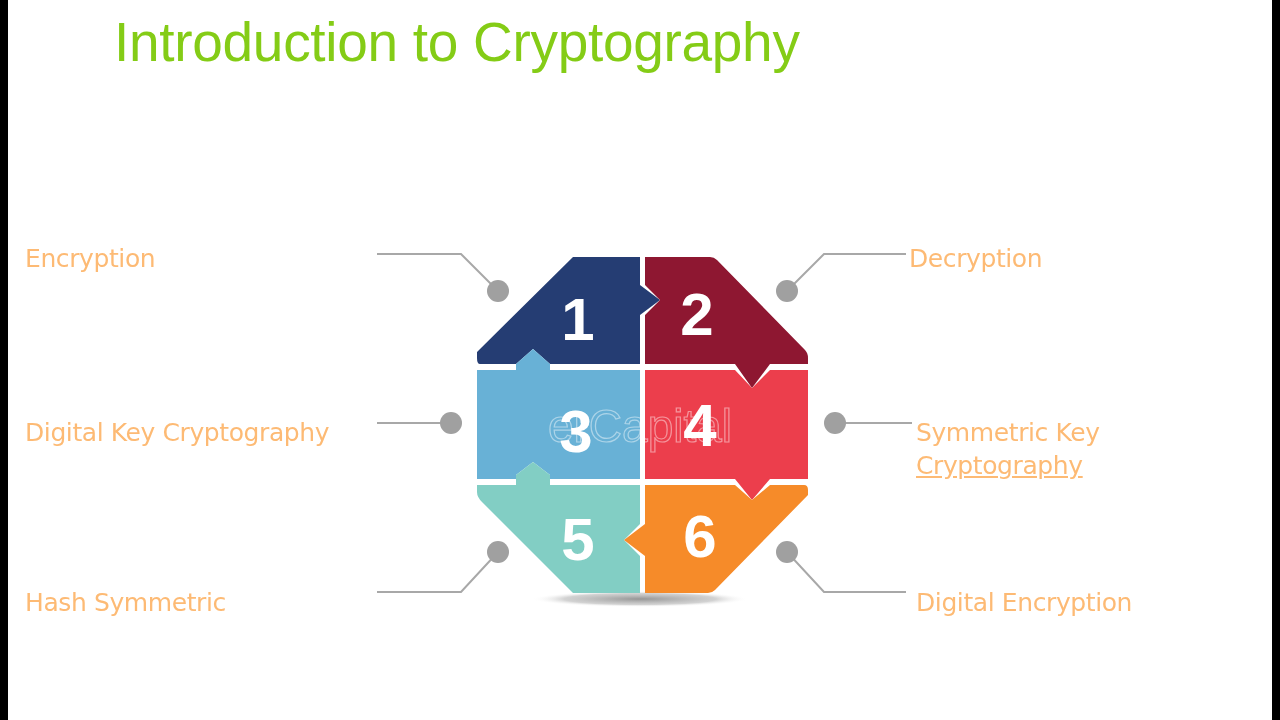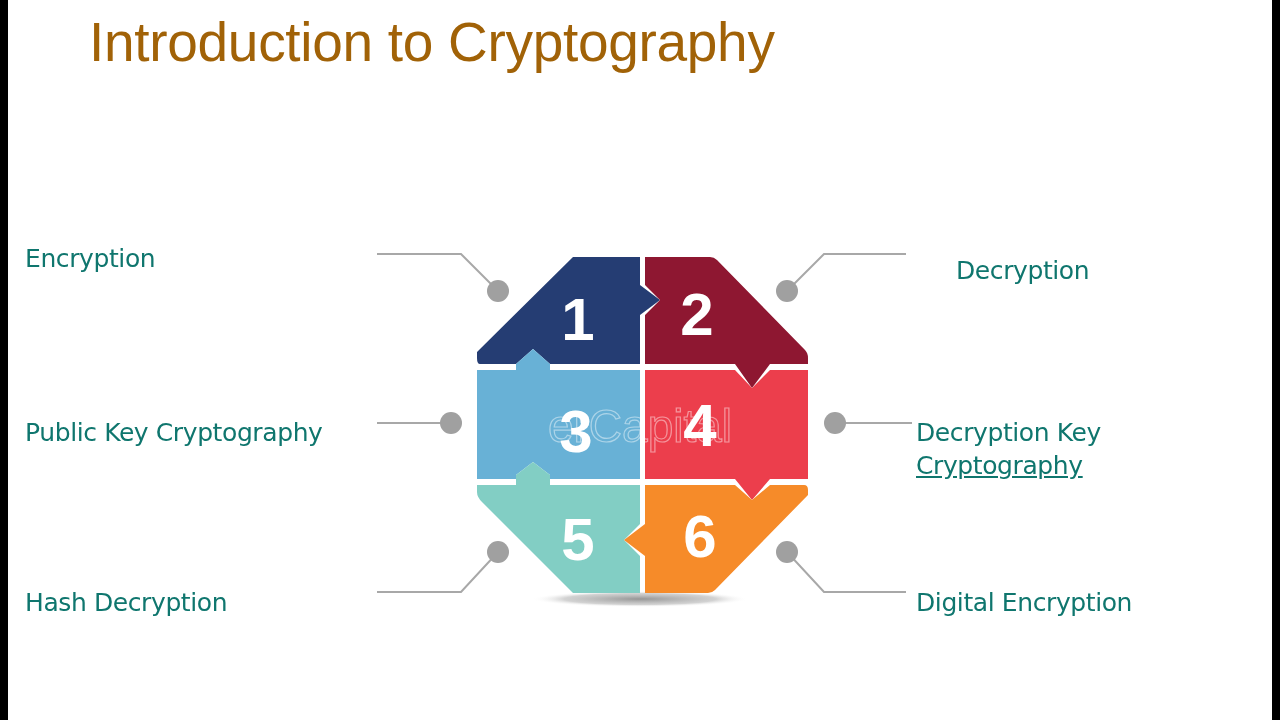--- a/index.html
+++ b/index.html
@@ -6,29 +6,29 @@
     body {
       width: 1280px; height: 720px; position: relative; overflow: hidden;
       background: #000;
       font-family: "Liberation Sans", sans-serif;
     }
     .slide {
       position: absolute; left: 8px; top: 0; width: 1264px; height: 720px;
       background: #ffffff;
     }
     .title {
-      position: absolute; left: 89px; top: 10px;
+      position: absolute; left: 114px; top: 10px;
       font-family: "Liberation Sans", sans-serif;
-      font-size: 55px; color: #a16207; letter-spacing: -0.3px;
+      font-size: 55px; color: #84cc16; letter-spacing: -0.3px;
       white-space: nowrap;
     }
     .label {
       position: absolute;
       font-family: "DejaVu Sans", sans-serif;
-      font-size: 25px; line-height: 33px; color: #0f766e;
+      font-size: 25px; line-height: 33px; color: #fdba74;
       white-space: nowrap; letter-spacing: -0.4px;
     }
     svg.diagram { position: absolute; left: 0; top: 0; }
     .num {
       font-family: "Liberation Sans", sans-serif;
       font-weight: bold; font-size: 60px; fill: #ffffff;
     }
     .watermark {
       font-family: "Liberation Sans", sans-serif;
       font-size: 46px; fill: none; stroke: rgba(255,255,255,0.45); stroke-width: 1.2;
@@ -96,18 +96,18 @@
     <circle cx="498" cy="291" r="11"></circle>
     <circle cx="787" cy="291" r="11"></circle>
     <circle cx="451" cy="423" r="11"></circle>
     <circle cx="835" cy="423" r="11"></circle>
     <circle cx="498" cy="552" r="11"></circle>
     <circle cx="787" cy="552" r="11"></circle>
   </g>
 </svg>
 
 <div class="label" style="left:25px; top:242px;">Encryption</div>
-<div class="label" style="left:956px; top:242px;margin-top:12px;">Decryption</div>
-<div class="label" style="left:25px; top:416px;">Public Key Cryptography</div>
-<div class="label" style="left:916px; top:416px;">Decryption Key</div>
+<div class="label" style="left:909px; top:242px;">Decryption</div>
+<div class="label" style="left:25px; top:416px;">Digital Key Cryptography</div>
+<div class="label" style="left:916px; top:416px;">Symmetric Key</div>
 <div class="label" style="left:916px; top:449px;text-decoration:underline;">Cryptography</div>
-<div class="label" style="left:25px; top:586px;">Hash Decryption</div>
+<div class="label" style="left:25px; top:586px;">Hash Symmetric</div>
 <div class="label" style="left:916px; top:586px;">Digital Encryption</div>
 
 </body></html>

